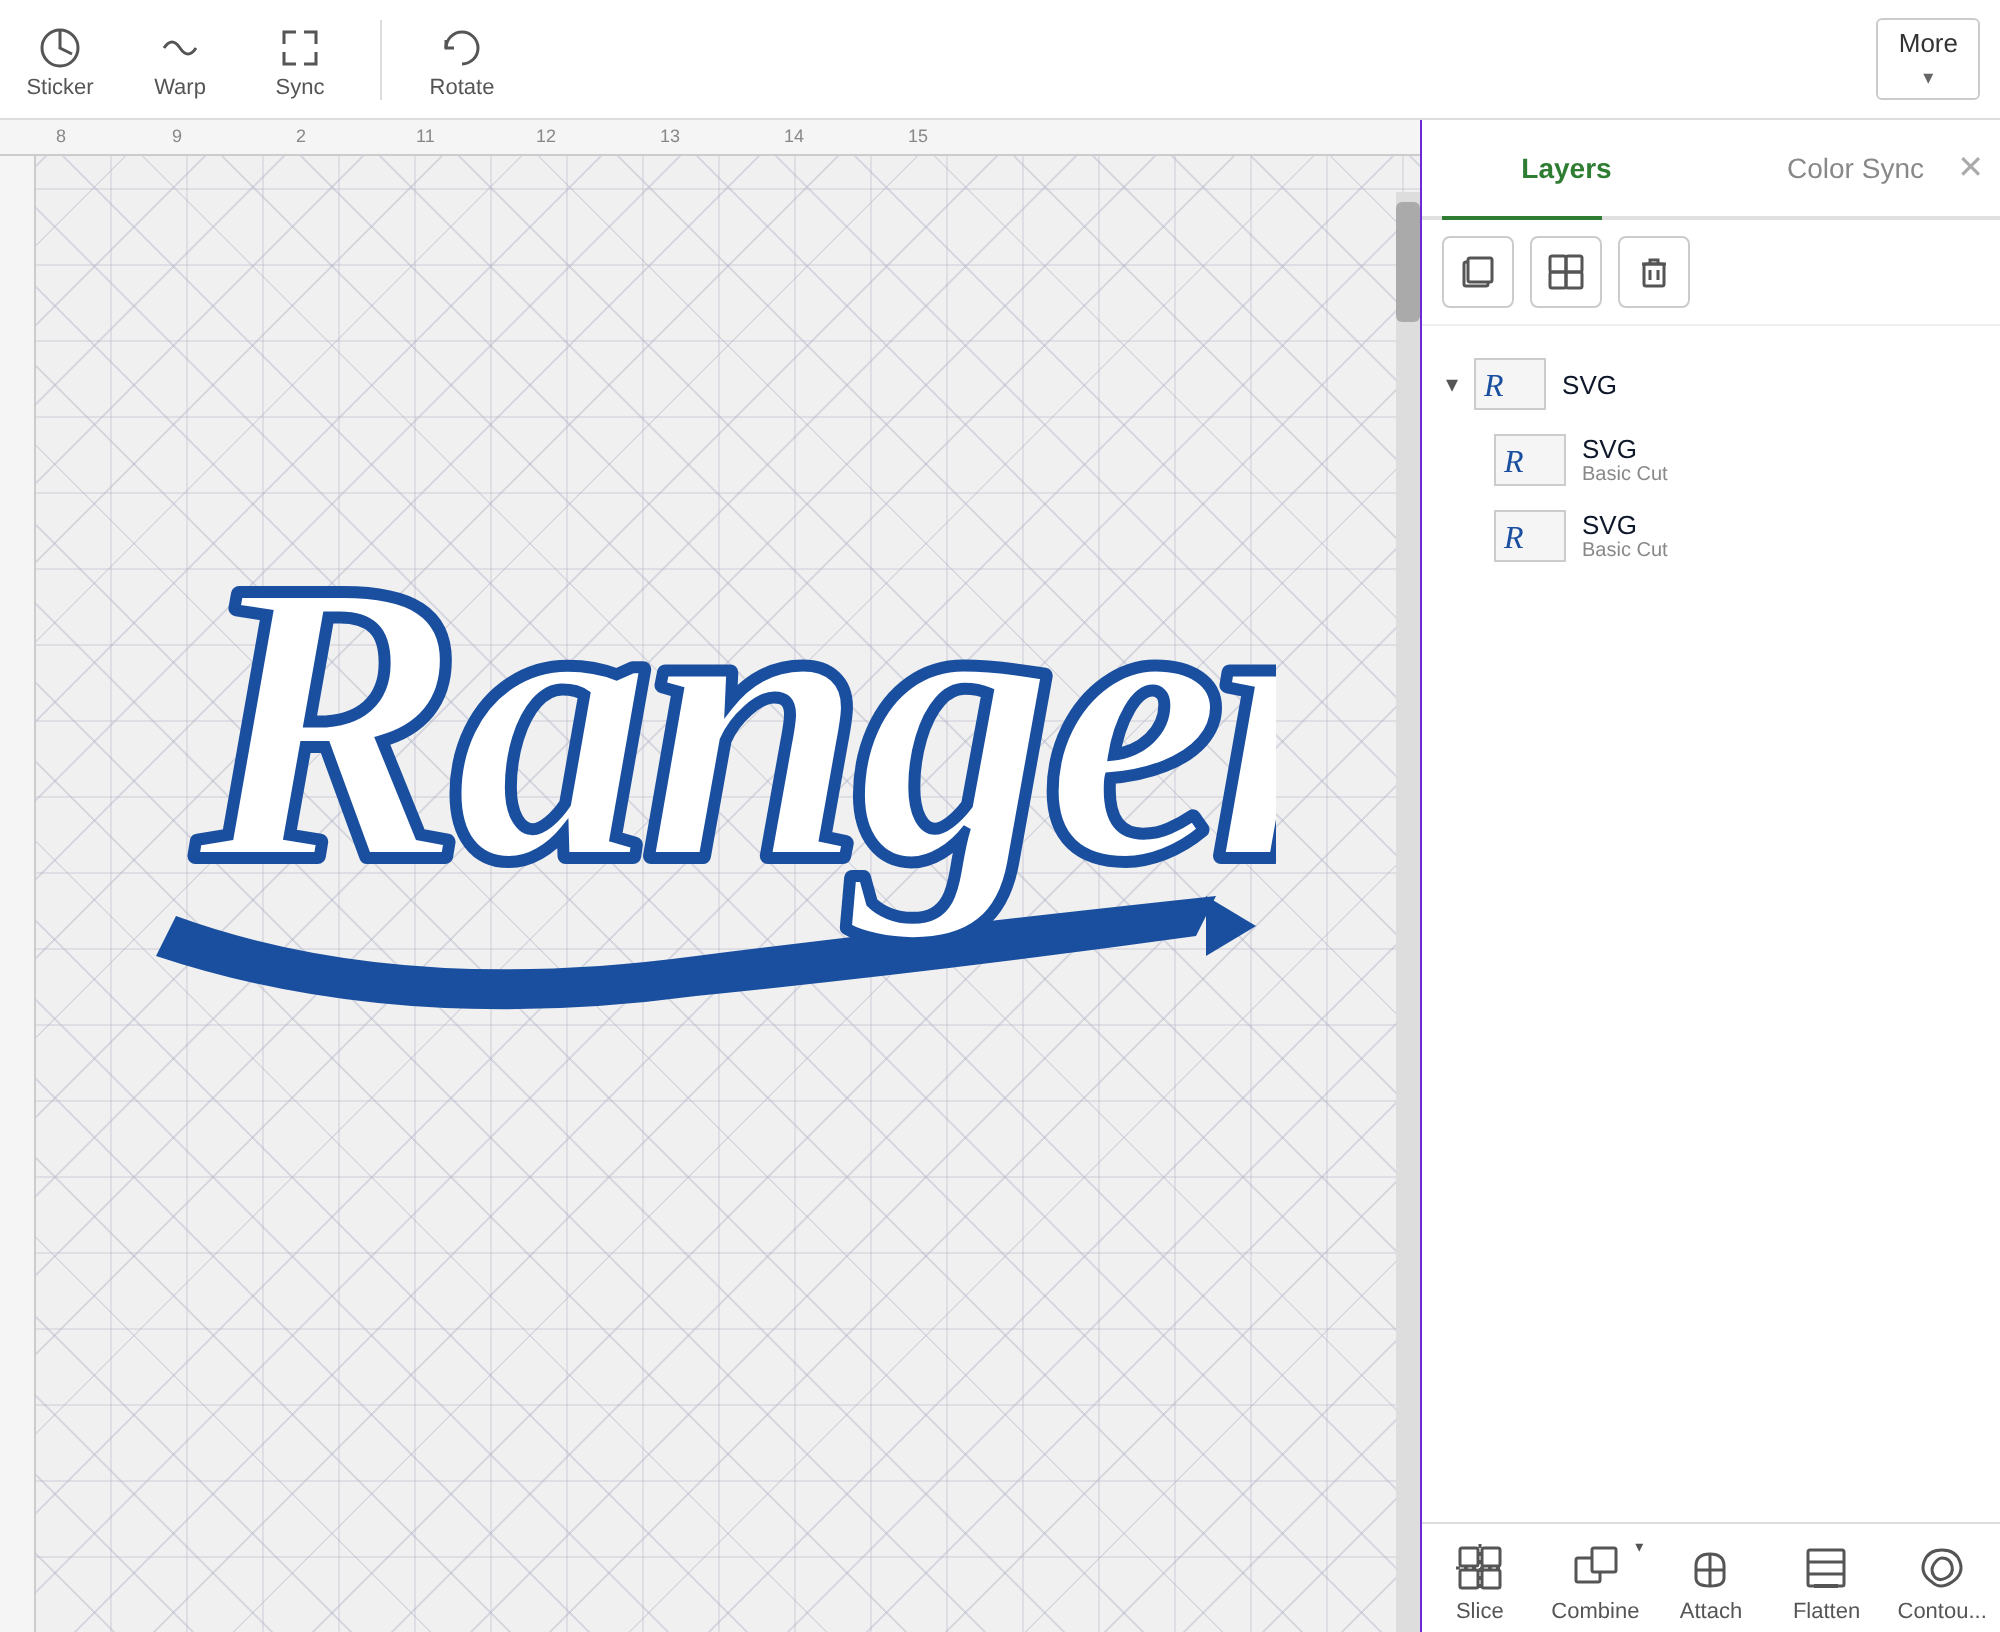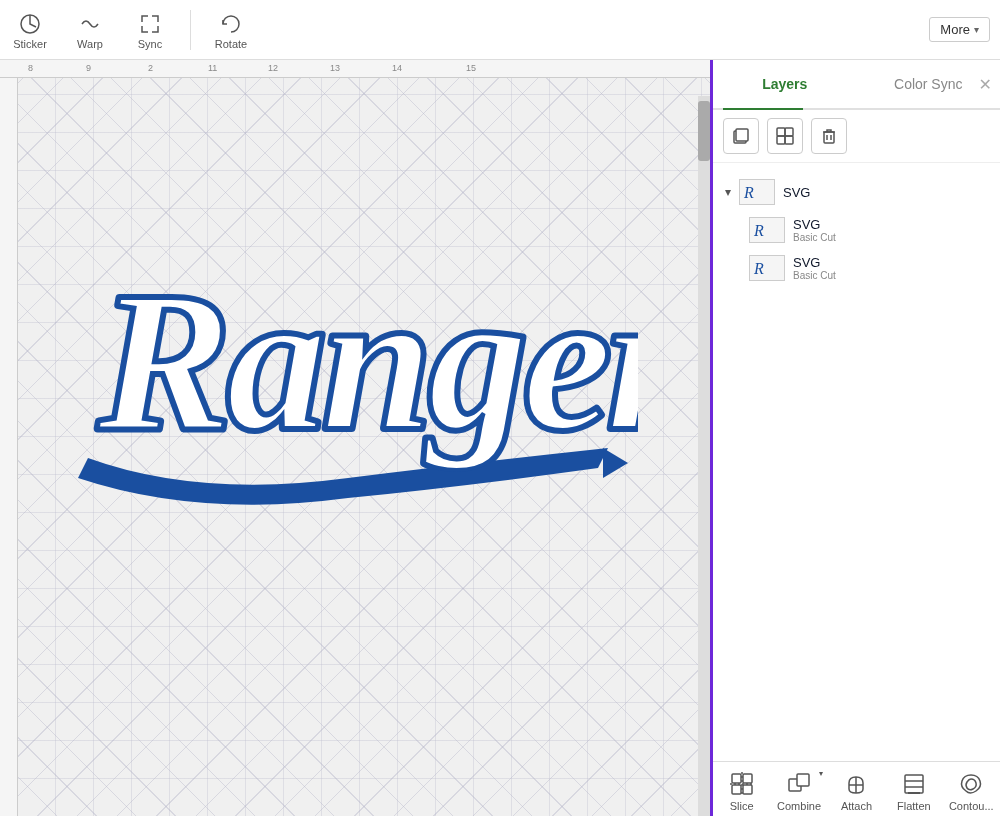--- a/index.html
+++ b/index.html
@@ -42,20 +42,21 @@
       align-items: center;
       gap: 4px;
       font-size: 13px;
       color: #333;
       cursor: pointer;
       border: 1px solid #ccc;
       padding: 4px 10px;
       border-radius: 3px;
       background: #fff;
       margin-left: auto;
+      flex-direction: column;
     }
     .more-btn .arrow { font-size: 10px; color: #666; }
 
     
     .main-area {
       display: flex;
       flex: 1;
       overflow: hidden;
     }
 
@@ -151,21 +152,21 @@
       height: 60px;
       background: #aaa;
       border-radius: 3px;
       margin-top: 5px;
     }
 
     
     .right-panel {
       width: 290px;
       background: #fff;
-      border-left: 3px solid #6d28d9;
+      border-left: 1px solid #6d28d9;
       display: flex;
       flex-direction: column;
       flex-shrink: 0;
     }
 
     
     .panel-tabs {
       display: flex;
       border-bottom: 2px solid #e0e0e0;
       position: relative;
@@ -392,21 +393,21 @@
     <div class="ruler-h">
       <div style="width:18px; flex-shrink:0;"></div>
       <div style="position:relative; flex:1; height:100%;">
         <span class="ruler-mark" style="left:10px;">8</span>
         <span class="ruler-mark" style="left:68px;">9</span>
         <span class="ruler-mark" style="left:130px;">2</span>
         <span class="ruler-mark" style="left:190px;">11</span>
         <span class="ruler-mark" style="left:250px;">12</span>
         <span class="ruler-mark" style="left:312px;">13</span>
         <span class="ruler-mark" style="left:374px;">14</span>
-        <span class="ruler-mark" style="left:448px;">15</span>
+        <span class="ruler-mark" style="left:436px;">15</span>
       </div>
     </div>
 
     <div class="ruler-v"></div>
 
     <div class="canvas-grid">
 
       <div class="rangers-logo">
         <svg viewBox="0 0 590 310" xmlns="http://www.w3.org/2000/svg" width="590" height="310">
 

